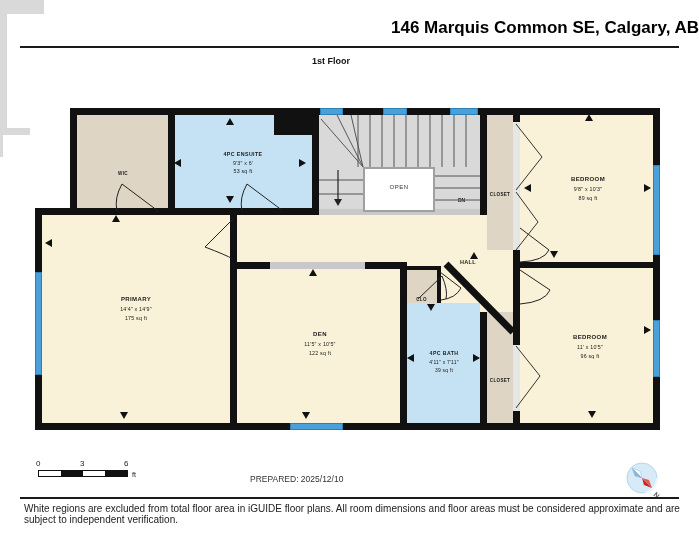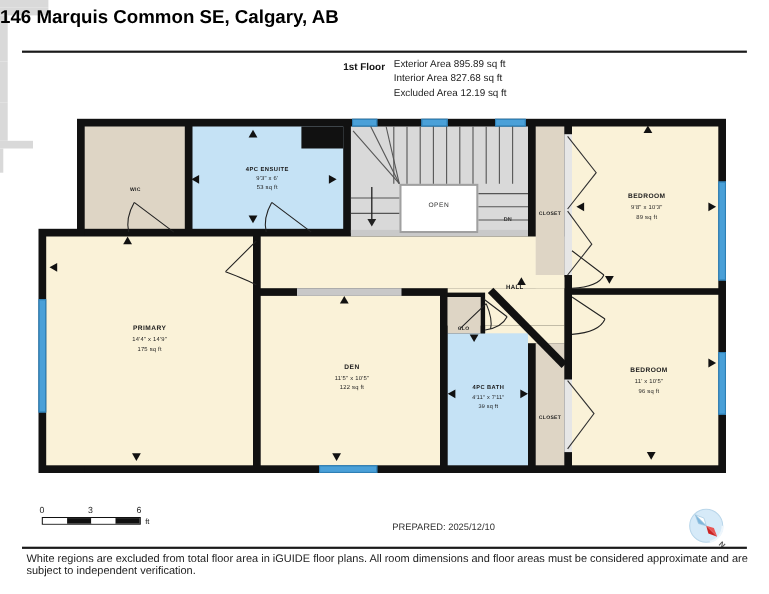--- a/index.html
+++ b/index.html
@@ -10,52 +10,47 @@
   .cream{background:#faf2d8;}
   .tan{background:#ded5c5;}
   .blue{background:#c5e2f5;}
   .gray{background:#d9d9d9;}
   .gap{background:#d9d9d9;}
   .win{position:absolute;background:#4aa0d8;border:1px solid #2e7fb5;box-sizing:border-box;}
   .room-label{position:absolute;text-align:center;color:#1a1a1a;line-height:1.65;letter-spacing:.2px;}
   .rname{display:block;font-size:6px;font-weight:bold;letter-spacing:.4px;}
   .rdim,.rarea{display:block;font-size:5.3px;}
   .mini{font-size:4.6px;font-weight:bold;letter-spacing:.3px;}
-  #title{position:absolute;left:0;top:6px;width:699px;text-align:left;
+  #title{position:absolute;left:0;top:18px;width:699px;text-align:right;
          font-size:17px;font-weight:bold;color:#000;}
   #hdr-rule{position:absolute;left:20px;top:46px;width:659px;height:2px;background:#1a1a1a;}
   #floor-label{position:absolute;left:230px;top:56px;width:120px;text-align:right;
                font-size:9px;font-weight:bold;}
   #area-lines{position:absolute;left:358px;top:52px;font-size:9px;line-height:13px;color:#222;}
   #scale-ticks span{position:absolute;font-size:8px;color:#222;}
   #scale-bar{position:absolute;left:38px;top:470px;width:90px;height:7px;border:1px solid #111;
              box-sizing:border-box;display:flex;}
   #scale-bar i{flex:1;}
   #scale-ft{position:absolute;left:132px;top:471px;font-size:7px;color:#222;}
-  #prepared{position:absolute;left:250px;top:474px;width:200px;text-align:right;font-size:8.5px;color:#333;}
+  #prepared{position:absolute;left:250px;top:474px;width:200px;text-align:left;font-size:8.5px;color:#333;}
   #ftr-rule{position:absolute;left:20px;top:497px;width:659px;height:2px;background:#1a1a1a;}
   #disclaimer{position:absolute;left:24px;top:503px;width:660px;font-size:10px;color:#222;}
   svg{position:absolute;left:0;top:0;}
   #dn-label{position:absolute;left:458px;top:197px;width:20px;font-size:5px;font-weight:bold;color:#222;}
   #open-label{position:absolute;left:363px;top:184px;width:72px;text-align:center;font-size:6px;
               letter-spacing:.5px;color:#333;}
 </style>
 </head>
 <body>
 
 <div id="page">
 
   <div id="title">146 Marquis Common SE, Calgary, AB</div>
   <div id="hdr-rule"></div>
   <div id="floor-label">1st Floor</div>
-  <div id="area-lines">
-    <div>Exterior Area 895.89 sq ft</div>
-    <div>Interior Area 827.68 sq ft</div>
-    <div>Excluded Area 12.19 sq ft</div>
-  </div>
 
   <div class="wall" style="left:70px;top:108px;width:590px;height:322px;"></div>
   <div class="wall" style="left:35px;top:208px;width:42px;height:222px;"></div>
 
   <div class="fill tan" style="left:77px;top:115px;width:91px;height:93px;"></div>
   <div class="fill blue" style="left:175px;top:115px;width:137px;height:93px;"></div>
   <div class="wall" style="left:274px;top:115px;width:38px;height:20px;"></div>
   <div class="fill gray" style="left:319px;top:115px;width:161px;height:97px;"></div>
   <div class="fill" style="left:319px;top:209px;width:161px;height:6px;background:#c9c9c9;"></div>
   <div class="fill cream" style="left:237px;top:215px;width:276px;height:47px;"></div>

